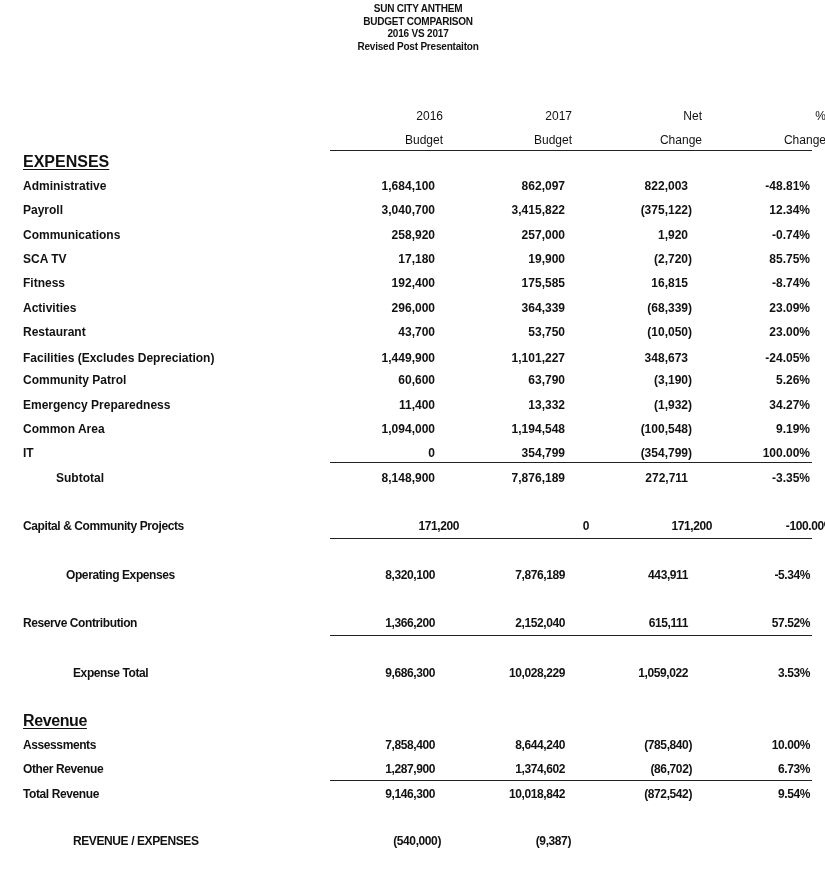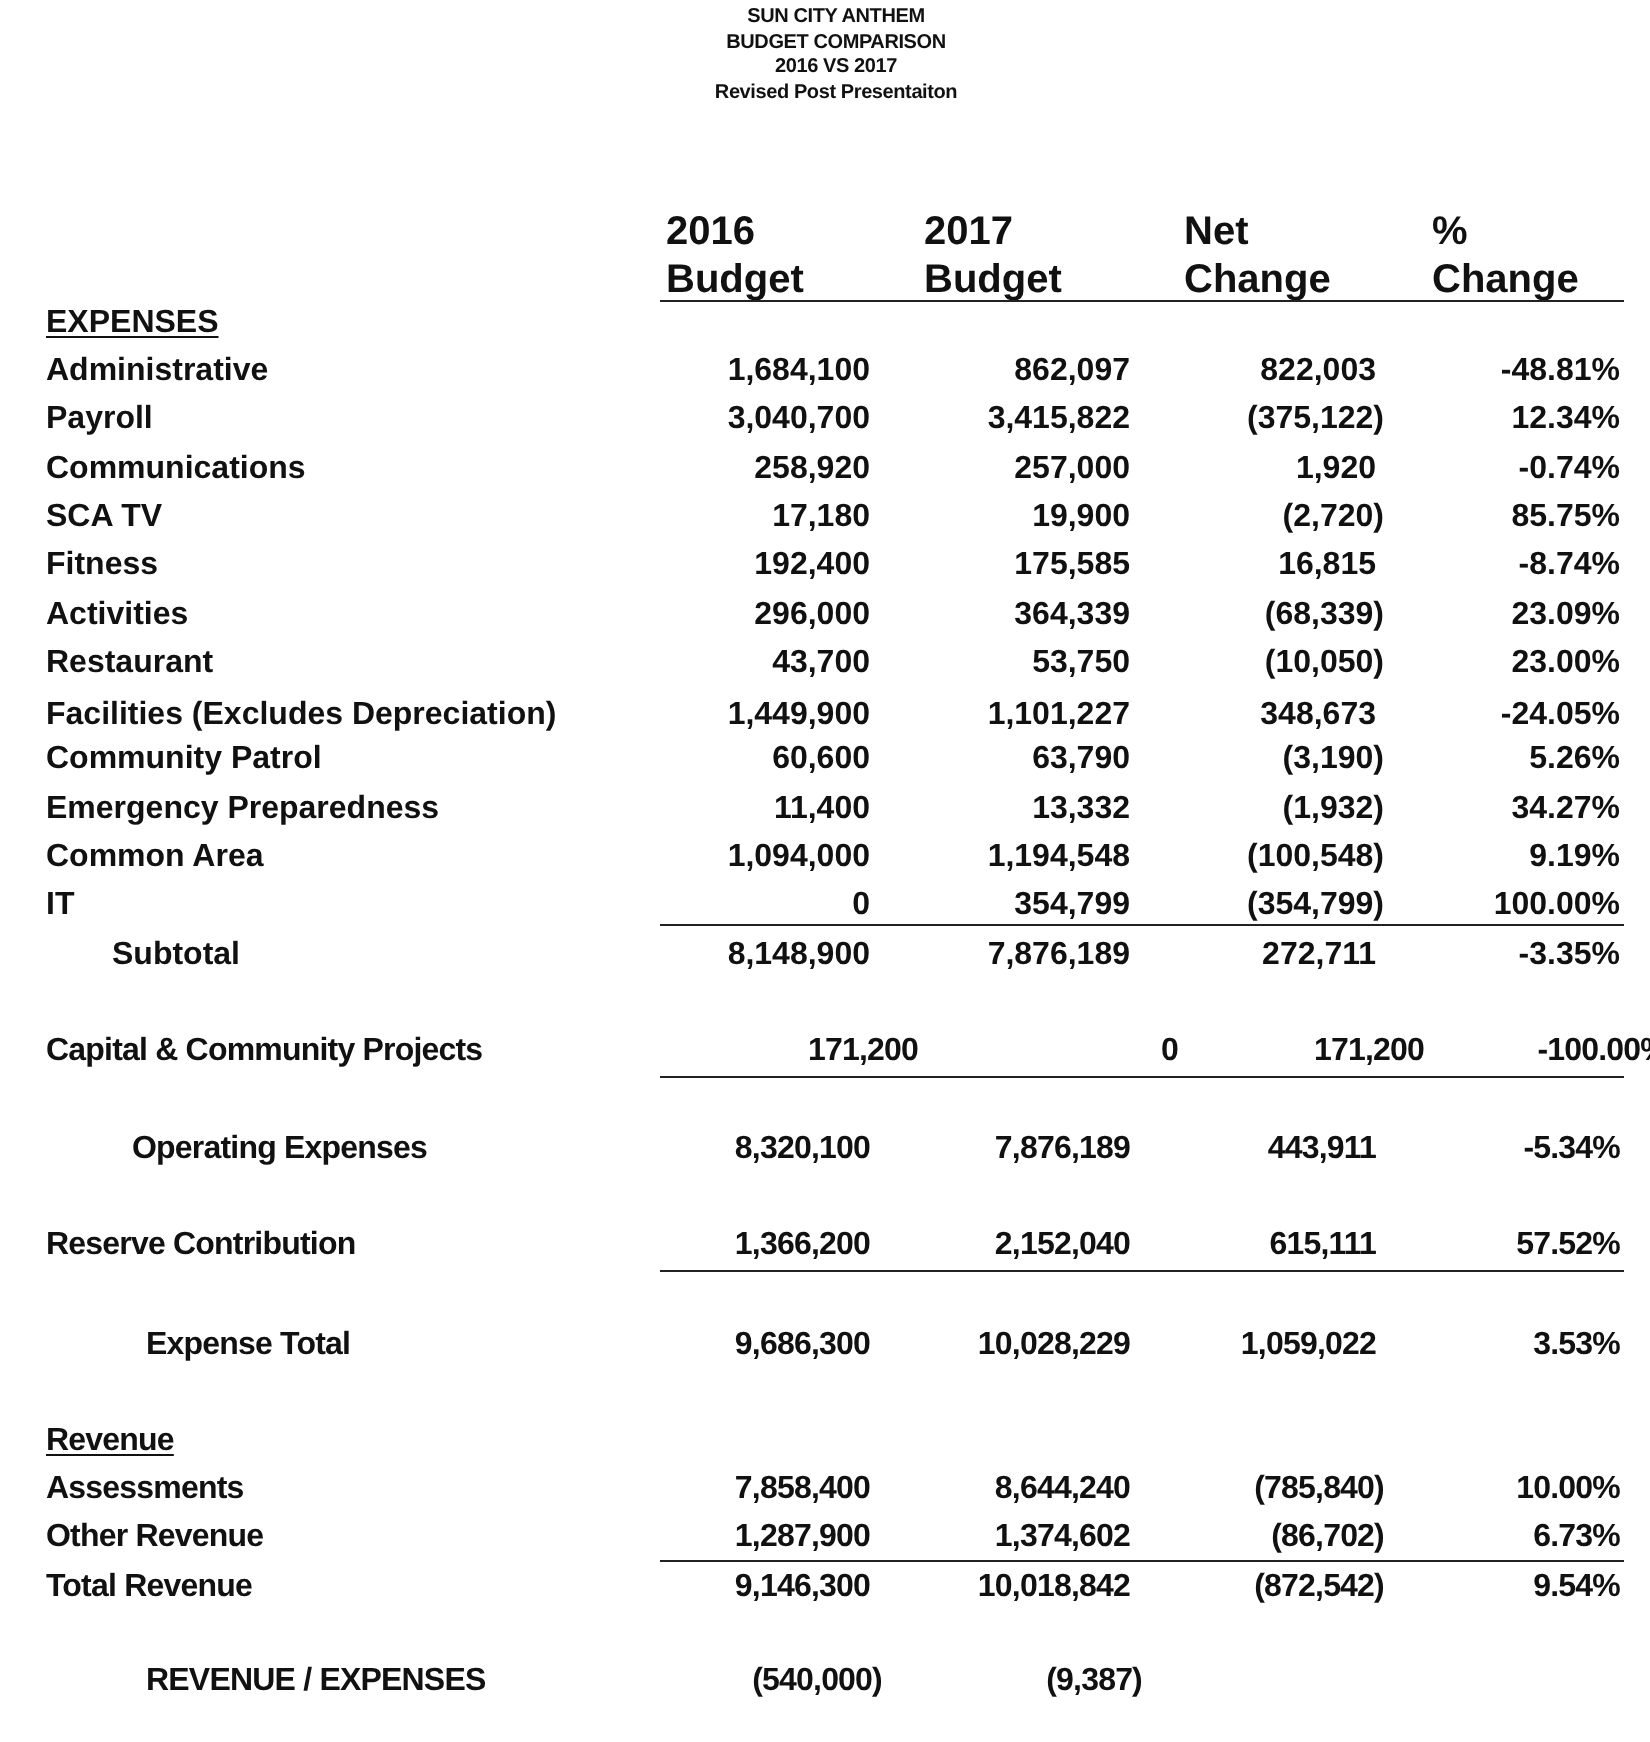--- a/index.html
+++ b/index.html
@@ -9,37 +9,37 @@
       color: #111111;
     }
     .title-block {
       position: absolute; left: 0; top: 3px; width: 836px;
       text-align: center; font-weight: bold; font-size: 10px; line-height: 12.5px;
       letter-spacing: -0.2px;
     }
     .title-block div { white-space: nowrap; }
 
     .col-head {
-      position: absolute; top: 104px; font-weight: bold; font-size: 20px;
-      line-height: 24px; text-align: left; width: 110px;
+      position: absolute; top: 104px; font-weight: normal; font-size: 12px;
+      line-height: 24px; text-align: right; width: 110px;
     }
     .head-rule {
       position: absolute; left: 330px; width: 482px; top: 150px;
       height: 0; border-top: 1.5px solid #222;
     }
 
     .section-label {
       position: absolute; left: 23px; font-weight: bold; font-size: 16px;
       text-decoration: underline; text-underline-offset: 2px;
       line-height: 20px;
     }
 
     .row {
       position: absolute; left: 0; width: 825px; height: 24px;
-      font-weight: bold; font-size: 16px; line-height: 24px;
+      font-weight: bold; font-size: 12px; line-height: 24px;
     }
     .row .label { position: absolute; left: 23px; white-space: nowrap; }
     .row .label.indent { left: 56px; }
     .row .label.indent2 { left: 66px; }
     .row .label.indent3 { left: 73px; }
     .row .c1 { position: absolute; right: calc(825px - 435px); text-align: right; white-space: nowrap; }
     .row .c2 { position: absolute; right: calc(825px - 565px); text-align: right; white-space: nowrap; }
     .row .c3 { position: absolute; right: calc(825px - 688px); text-align: right; white-space: nowrap; }
     .row .c4 { position: absolute; right: calc(825px - 810px); text-align: right; white-space: nowrap; }
     .row .c3.paren { right: calc(825px - 692px); }

